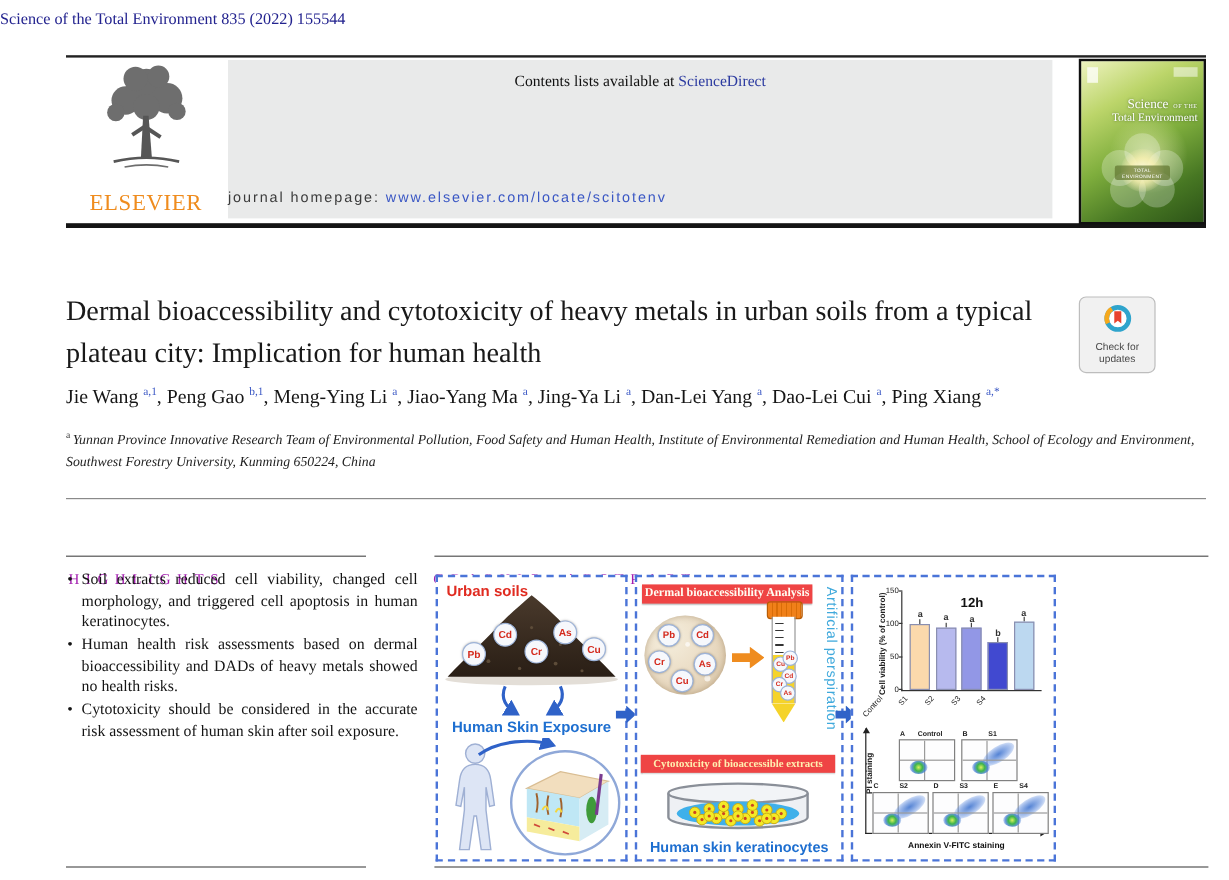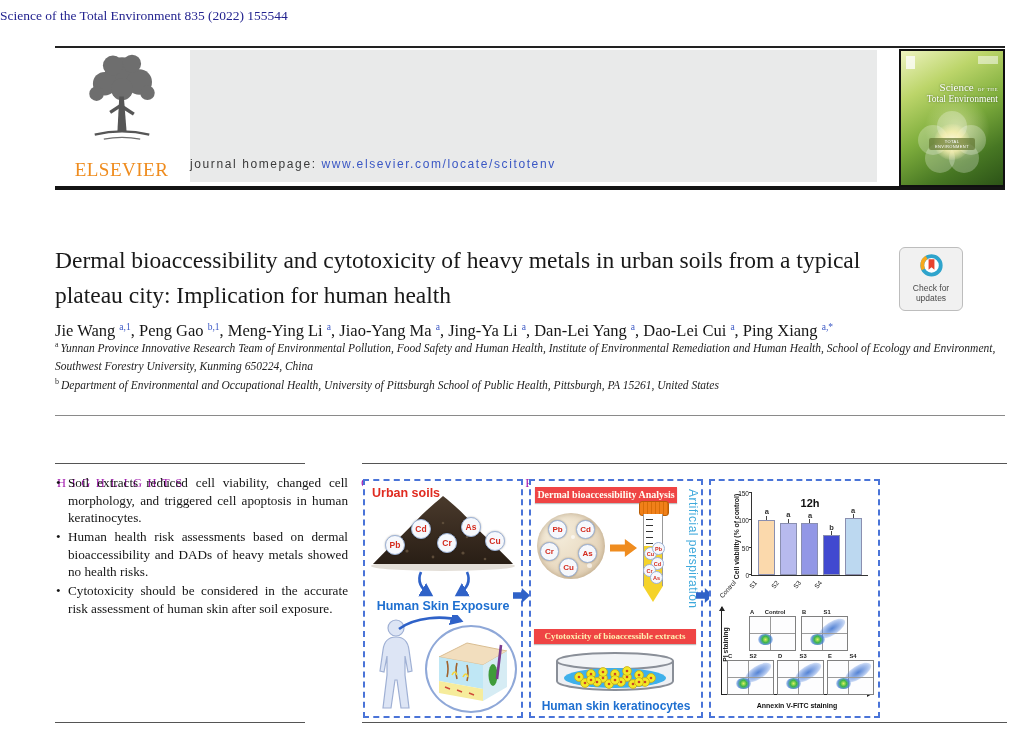--- a/index.html
+++ b/index.html
@@ -35,21 +35,21 @@
   .cover-glow{position:absolute;left:20px;top:13px;width:36px;height:36px;border-radius:50%;background:radial-gradient(circle,#fffbe0 0%,rgba(255,244,180,.75) 40%,rgba(255,244,180,0) 75%);}
   .cover-badge{position:absolute;left:15px;top:27px;width:46px;text-align:center;font-family:"Liberation Sans",sans-serif;font-size:4px;letter-spacing:.4px;color:#fff;background:rgba(90,110,40,.65);border-radius:2px;padding:1px 0;}
 
   
   .article-title{left:55px;top:243px;width:840px;font-size:23.5px;line-height:1.5;color:#191919;}
   .check-badge{left:899px;top:247px;width:62px;height:62px;background:#f1f1f1;border:1px solid #bdbdbd;border-radius:6px;text-align:center;cursor:pointer;}
   .check-badge svg{margin-top:5px;}
   .check-badge .cb-text{font-family:"Liberation Sans",sans-serif;font-size:8.5px;line-height:1.15;color:#4a4a4a;}
   .author-line{left:55px;top:321px;width:950px;font-size:16.5px;white-space:nowrap;color:#161616;}
   .author-line sup{color:#3a57c4;font-size:9.5px;}
-  .affiliations{left:55px;top:339px;width:950px;font-size:11.5px;font-style:italic;line-height:1.6;color:#222;}
+  .affiliations{left:55px;top:357px;width:950px;font-size:11.5px;font-style:italic;line-height:1.6;color:#222;}
   .affiliations sup{font-size:8px;font-style:normal;color:#333;}
 
   
   .rule{border-top:1.5px solid #8a8a8a;height:0;}
   .rule-dark{border-top:1.5px solid #555;height:0;}
 
   
   .sec-heading{font-size:12.5px;letter-spacing:5.5px;word-spacing:9px;color:#a21caf;margin-top:42px;}
 
   
@@ -150,20 +150,23 @@
         <path d="M48,58 L36,66 L38,69 L49,62 Z"></path>
           <path d="M52,60 L64,68 L62,71 L51,64 Z"></path>
       </g>
       <path d="M20,92 Q50,85 80,92" stroke="#565656" stroke-width="2.5" fill="none"></path>
       <path d="M30,97 Q50,93 70,97" stroke="#6e6e6e" stroke-width="1.5" fill="none"></path>
     </svg>
     <div class="elsevier-label">ELSEVIER</div>
   </div>
 
   <div class="abs header-center">
+    <div class="contents-line">
+      <span>Contents lists available at </span><span class="sd-link">ScienceDirect</span>
+    </div>
     <div class="homepage-line">
       <span>journal homepage: </span><span class="homepage-url">www.elsevier.com/locate/scitotenv</span>
     </div>
   </div>
 
   <div class="abs cover">
     <div class="abs cover-mark"></div>
     <div class="abs cover-issue"></div>
     <div class="abs cover-title">
       <span class="l1">Science</span>
@@ -189,21 +192,20 @@
     <circle cx="12" cy="11" r="8.2" fill="#ffffff" stroke="#2fa4cc" stroke-width="3.4"></circle>
     <path d="M4.7,14.6 A8.2,8.2 0 0 1 7.6,3.9" fill="none" stroke="#f6a81c" stroke-width="3.4"></path>
     <path d="M9.4,5.6 h5.2 v9.2 l-2.6,-2.1 l-2.6,2.1 z" fill="#e8432e"></path>
   </svg>
   <div class="cb-text">Check for updates</div>
 </div>
 
 <div class="abs author-line"><span>Jie Wang <sup>a,1</sup></span>, <span>Peng Gao <sup>b,1</sup></span>, <span>Meng-Ying Li <sup>a</sup></span>, <span>Jiao-Yang Ma <sup>a</sup></span>, <span>Jing-Ya Li <sup>a</sup></span>, <span>Dan-Lei Yang <sup>a</sup></span>, <span>Dao-Lei Cui <sup>a</sup></span>, <span>Ping Xiang <sup>a,*</sup></span></div>
 <div class="abs affiliations">
     <div><sup>a </sup> Yunnan Province Innovative Research Team of Environmental Pollution, Food Safety and Human Health, Institute of Environmental Remediation and Human Health, School of Ecology and Environment, Southwest Forestry University, Kunming 650224, China</div>
-    <div><sup>b </sup> Department of Environmental and Occupational Health, University of Pittsburgh School of Public Health, Pittsburgh, PA 15261, United States</div>
   </div>
 
 <div class="abs rule" style="left:55px;top:415px;width:950px;"></div>
 <div class="abs sec-heading" style="left:57px;top:434px;">HIGHLIGHTS</div>
 <div class="abs sec-heading" style="left:361px;top:434px;">GRAPHIC ABSTRACT</div>
 <div class="abs rule-dark" style="left:55px;top:463px;width:250px;"></div>
 <div class="abs rule-dark" style="left:362px;top:463px;width:645px;"></div>
 
 <div class="abs highlights-list">
     <ul>

